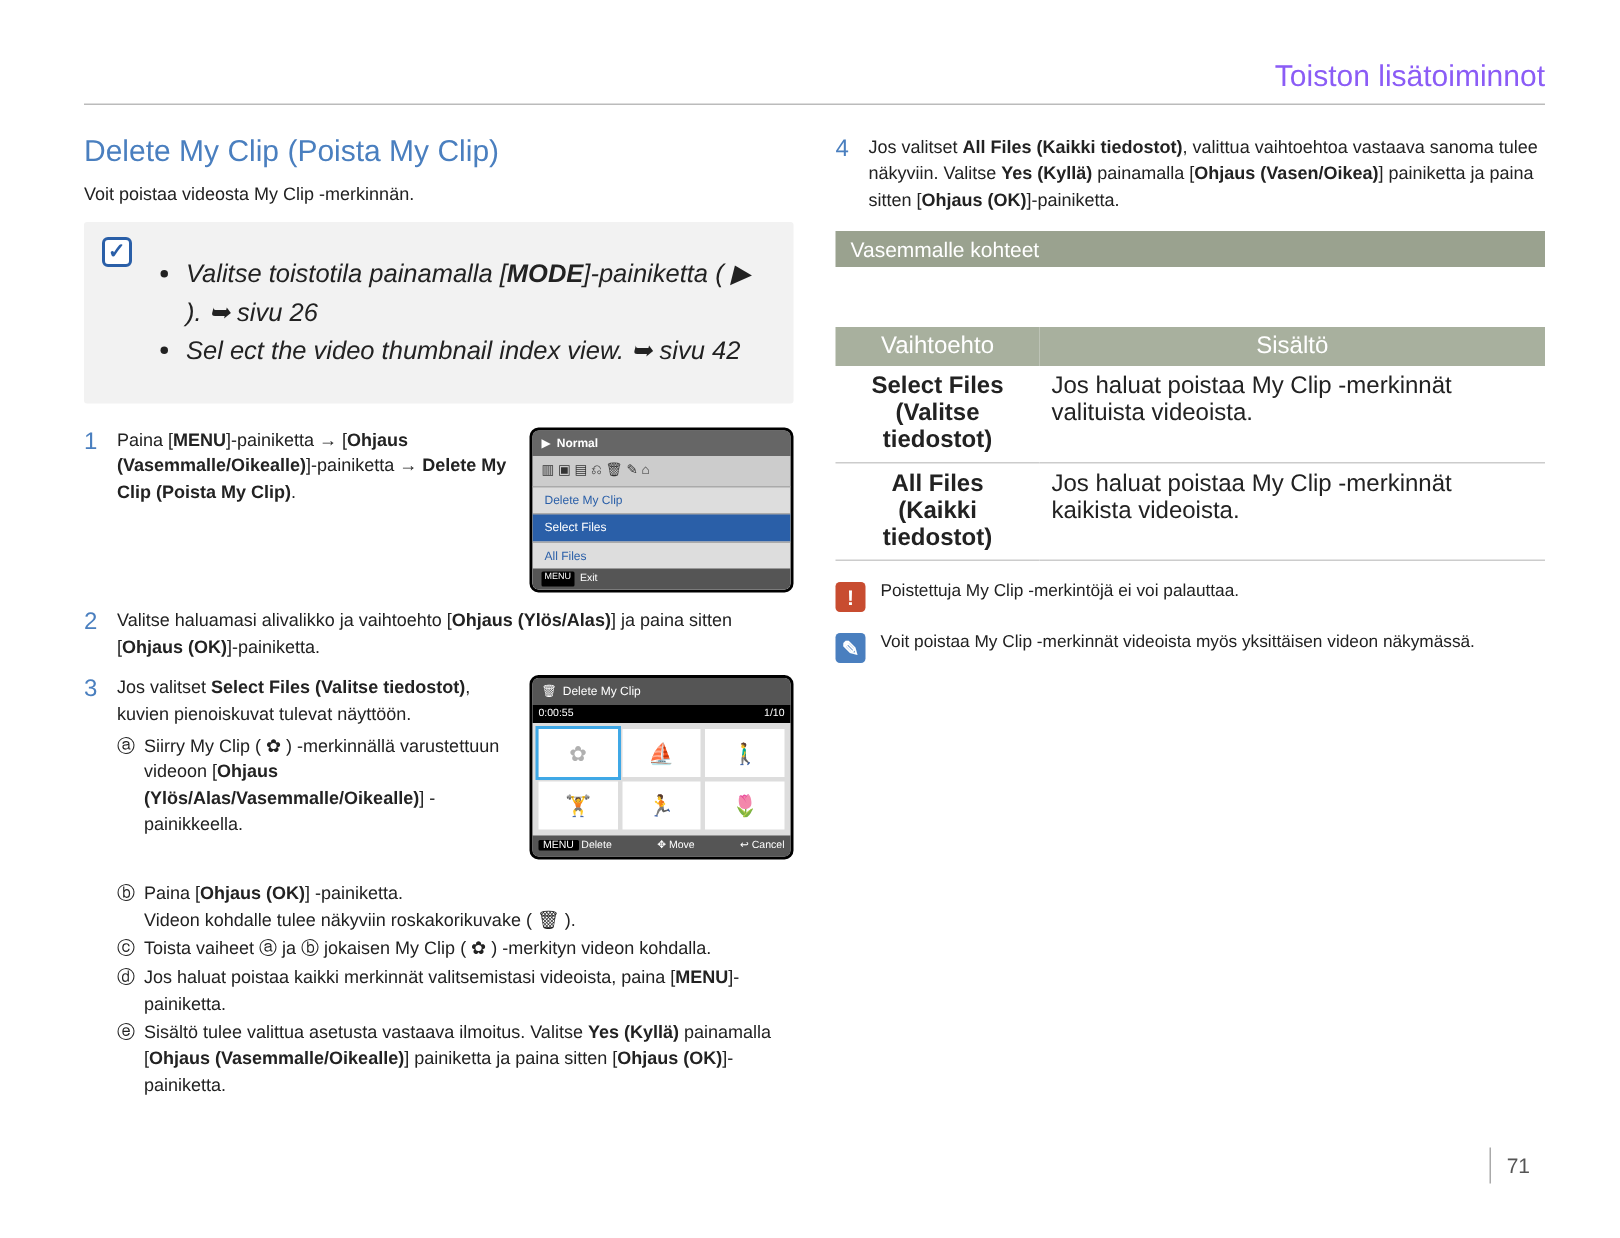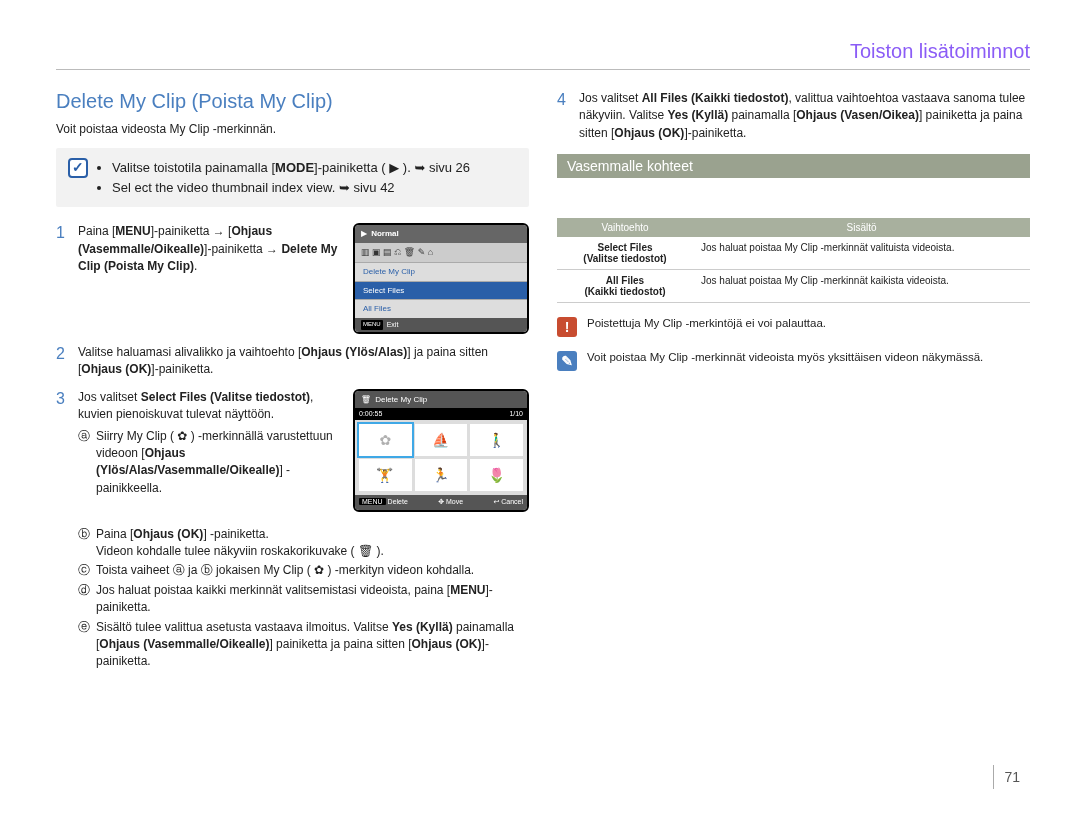--- a/index.html
+++ b/index.html
@@ -67,24 +67,25 @@
   .tipbox .icon::after {
     content: "✓";
     color: #2a5fa8;
     font-weight: bold;
     font-size: 14px;
     position: absolute;
     left: 2px;
     top: -1px;
   }
   .tipbox ul {
-    margin: 0;
+    margin: 12px;
     padding-left: 14px;
-    font-size: 13px;
+    font-size: 17px;
     line-height: 1.5;
+    font-style: italic;
   }
   .step-row {
     display: flex;
     margin-bottom: 10px;
     gap: 8px;
   }
   .step-num {
     color: #4a7fbf;
     font-size: 16px;
     font-weight: normal;
@@ -216,21 +217,21 @@
   .subhead {
     background: #9aa28f;
     color: #fff;
     font-size: 14px;
     padding: 4px 10px;
     margin: 12px 0 10px 0;
   }
   .tbl {
     border-collapse: collapse;
     width: 100%;
-    font-size: 10px;
+    font-size: 16px;
     margin-top: 40px;
   }
   .tbl th {
     background: #a8b09e;
     color: #fff;
     font-weight: normal;
     padding: 4px 8px;
   }
   .tbl td {
     border-bottom: 1px solid #ccc;

